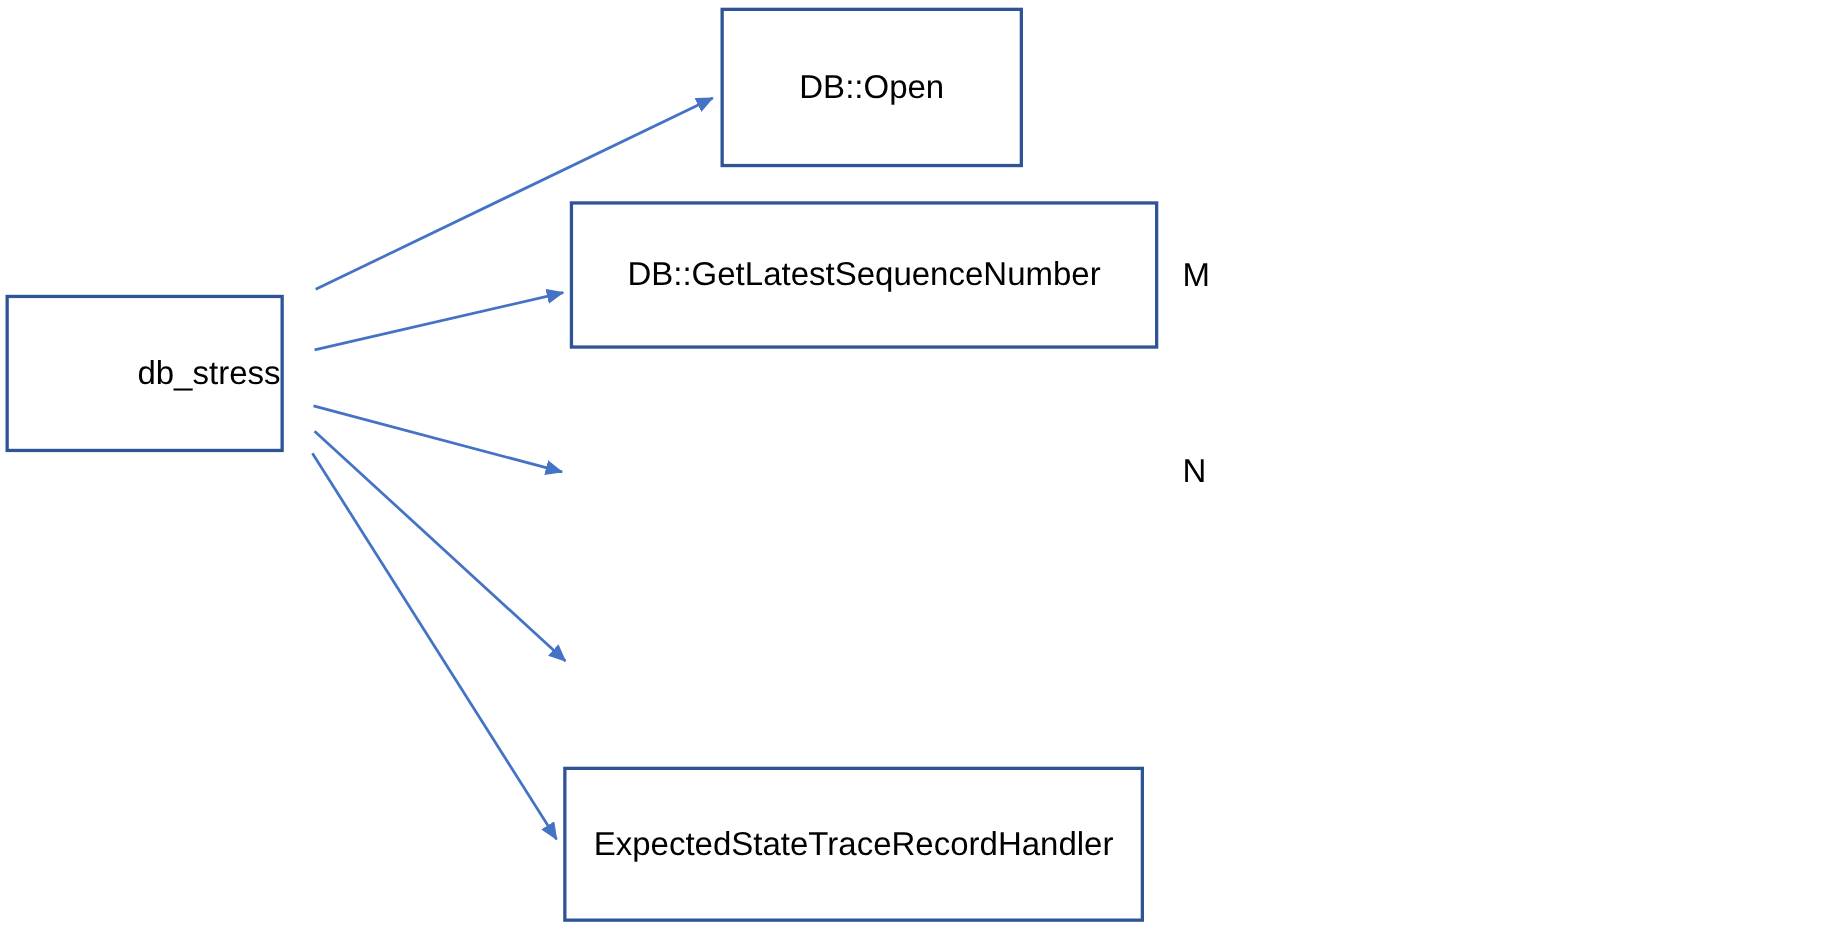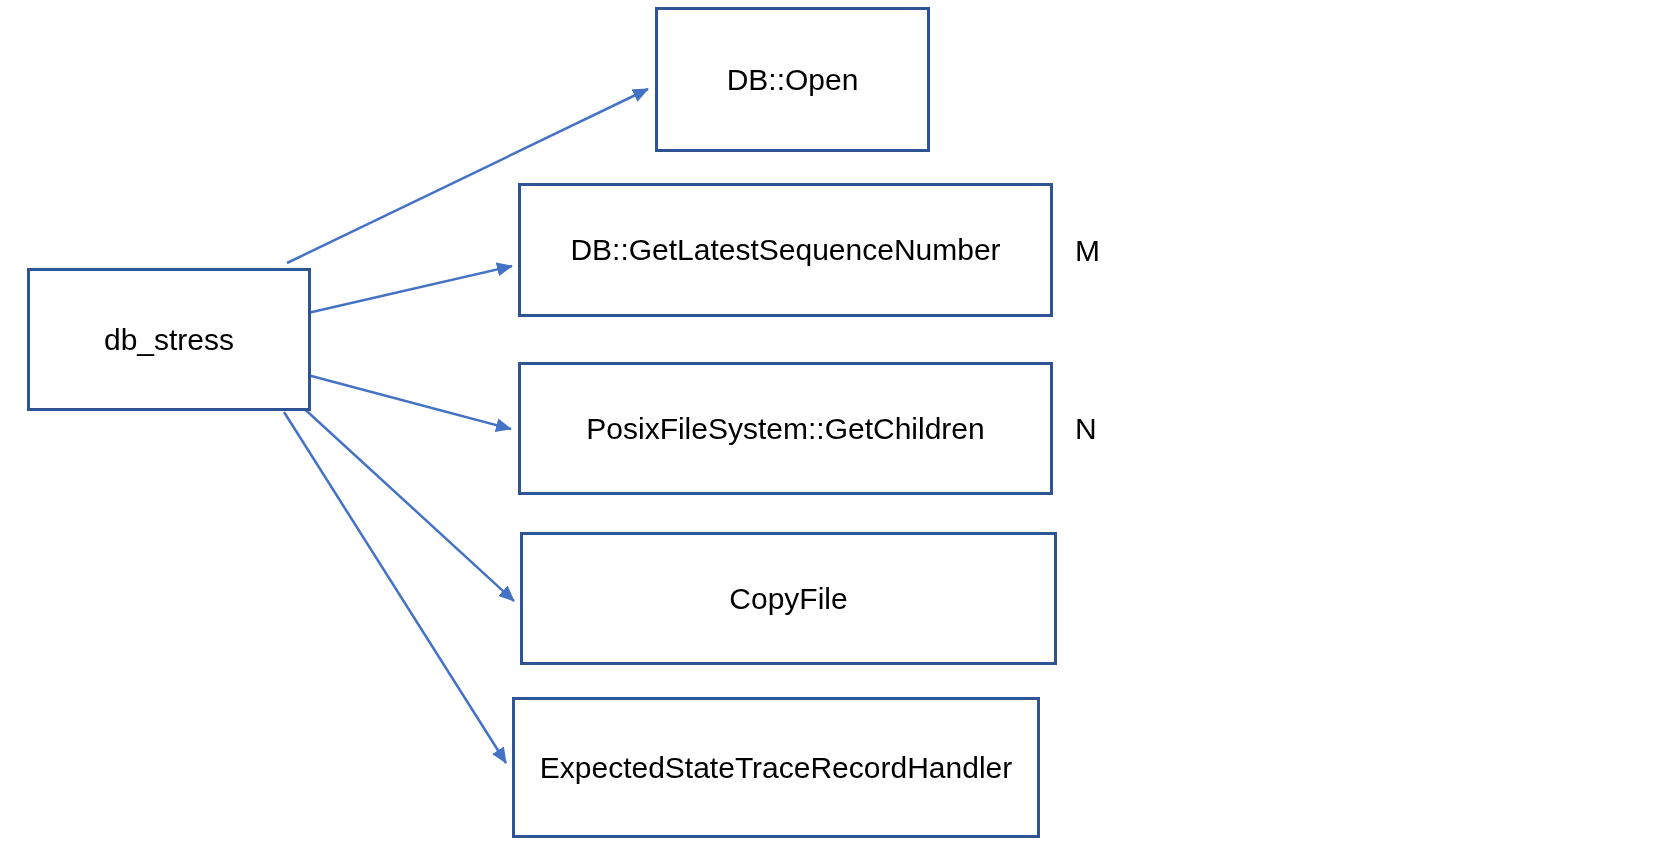--- a/index.html
+++ b/index.html
@@ -66,39 +66,33 @@
         <path class="arrowhead-shape" d="M0,0 L16,7 L0,14 Z"></path>
       </marker>
     </defs>
     <line x1="287" y1="263" x2="648" y2="89" marker-end="url(#arrowhead)"></line>
     <line x1="286" y1="318" x2="512" y2="266" marker-end="url(#arrowhead)"></line>
     <line x1="285" y1="369" x2="511" y2="429" marker-end="url(#arrowhead)"></line>
     <line x1="286" y1="392" x2="514" y2="601" marker-end="url(#arrowhead)"></line>
     <line x1="284" y1="412" x2="506" y2="763" marker-end="url(#arrowhead)"></line>
   </svg>
 
-  <div class="node" style="left:27px; top:268px; width:284px; height:143px;">
+  <div class="node" style="left:5px; top:268px; width:253px; height:143px;justify-content:flex-end;">
     <span>db_stress</span>
   </div>
 
   <div class="node" style="left:655px; top:7px; width:275px; height:145px;">
     <span>DB::Open</span>
   </div>
 
   <div class="node" style="left:518px; top:183px; width:535px; height:134px;">
     <span>DB::GetLatestSequenceNumber</span>
   </div>
 
-  <div class="node" style="left:518px; top:362px; width:535px; height:133px;">
-    <span>PosixFileSystem::GetChildren</span>
-  </div>
 
-  <div class="node" style="left:520px; top:532px; width:537px; height:133px;">
-    <span>CopyFile</span>
-  </div>
 
   <div class="node" style="left:512px; top:697px; width:528px; height:141px;">
     <span>ExpectedStateTraceRecordHandler</span>
   </div>
 
   <div class="annotation" style="left:1075px; top:251px;">M</div>
 
   <div class="annotation" style="left:1075px; top:429px;">N</div>
 
 

